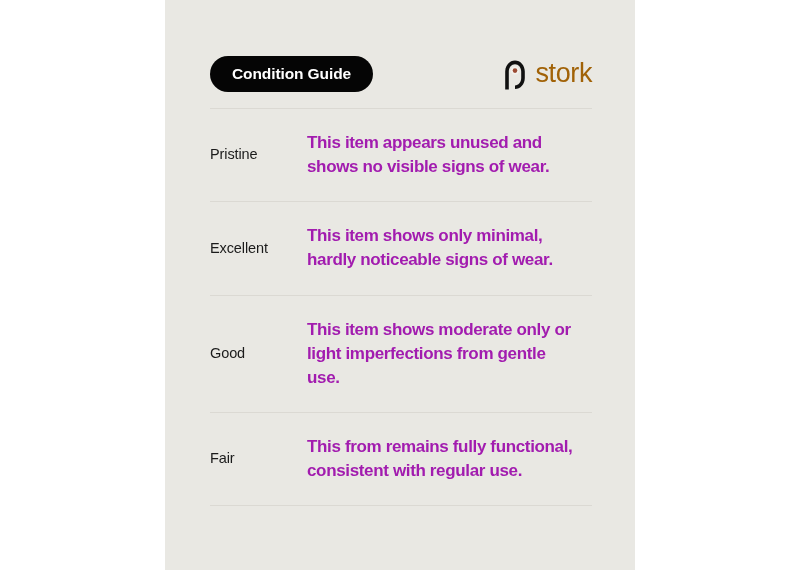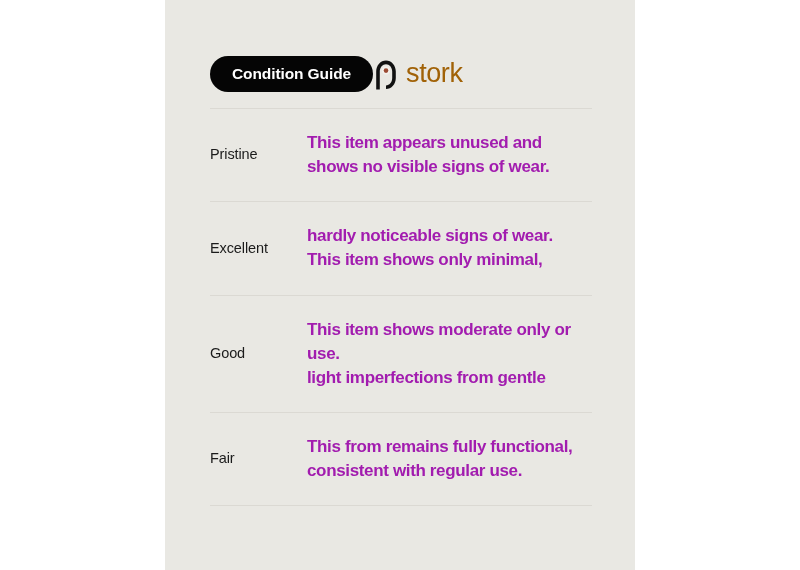--- a/index.html
+++ b/index.html
@@ -35,20 +35,21 @@
 
   
   .header {
     position: absolute;
     left: 45px;
     top: 56px;
     width: 382px;
     height: 36px;
     display: flex;
     align-items: center;
+    justify-content: space-between;
   }
 
   .pill {
     display: inline-flex;
     align-items: center;
     justify-content: center;
     height: 36px;
     padding: 0 22px;
     border-radius: 999px;
     background: #050505;
@@ -153,33 +154,33 @@
           <span class="ln">This item appears unused and</span>
           <span class="ln">shows no visible signs of wear.</span>
         </div>
       </div>
 
       <div class="divider"></div>
 
       <div class="row">
         <div class="row-label">Excellent</div>
         <div class="row-desc">
+          <span class="ln">This item shows only minimal,</span>
           <span class="ln">hardly noticeable signs of wear.</span>
-          <span class="ln">This item shows only minimal,</span>
         </div>
       </div>
 
       <div class="divider"></div>
 
       <div class="row">
         <div class="row-label">Good</div>
         <div class="row-desc">
           <span class="ln">This item shows moderate only or</span>
+          <span class="ln">light imperfections from gentle</span>
           <span class="ln">use.</span>
-          <span class="ln">light imperfections from gentle</span>
         </div>
       </div>
 
       <div class="divider"></div>
 
       <div class="row">
         <div class="row-label">Fair</div>
         <div class="row-desc">
           <span class="ln">This from remains fully functional,</span>
           <span class="ln">consistent with regular use.</span>

